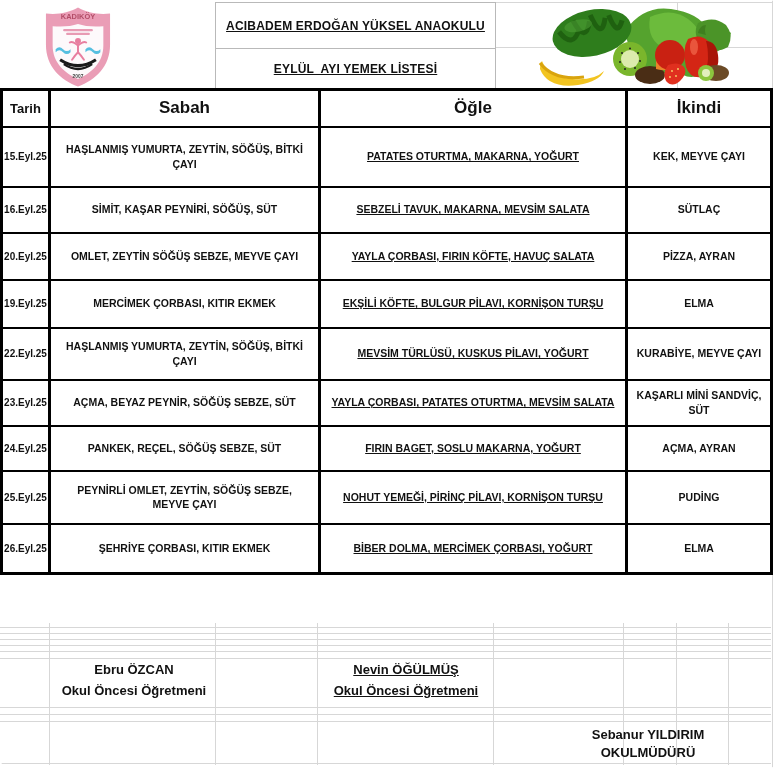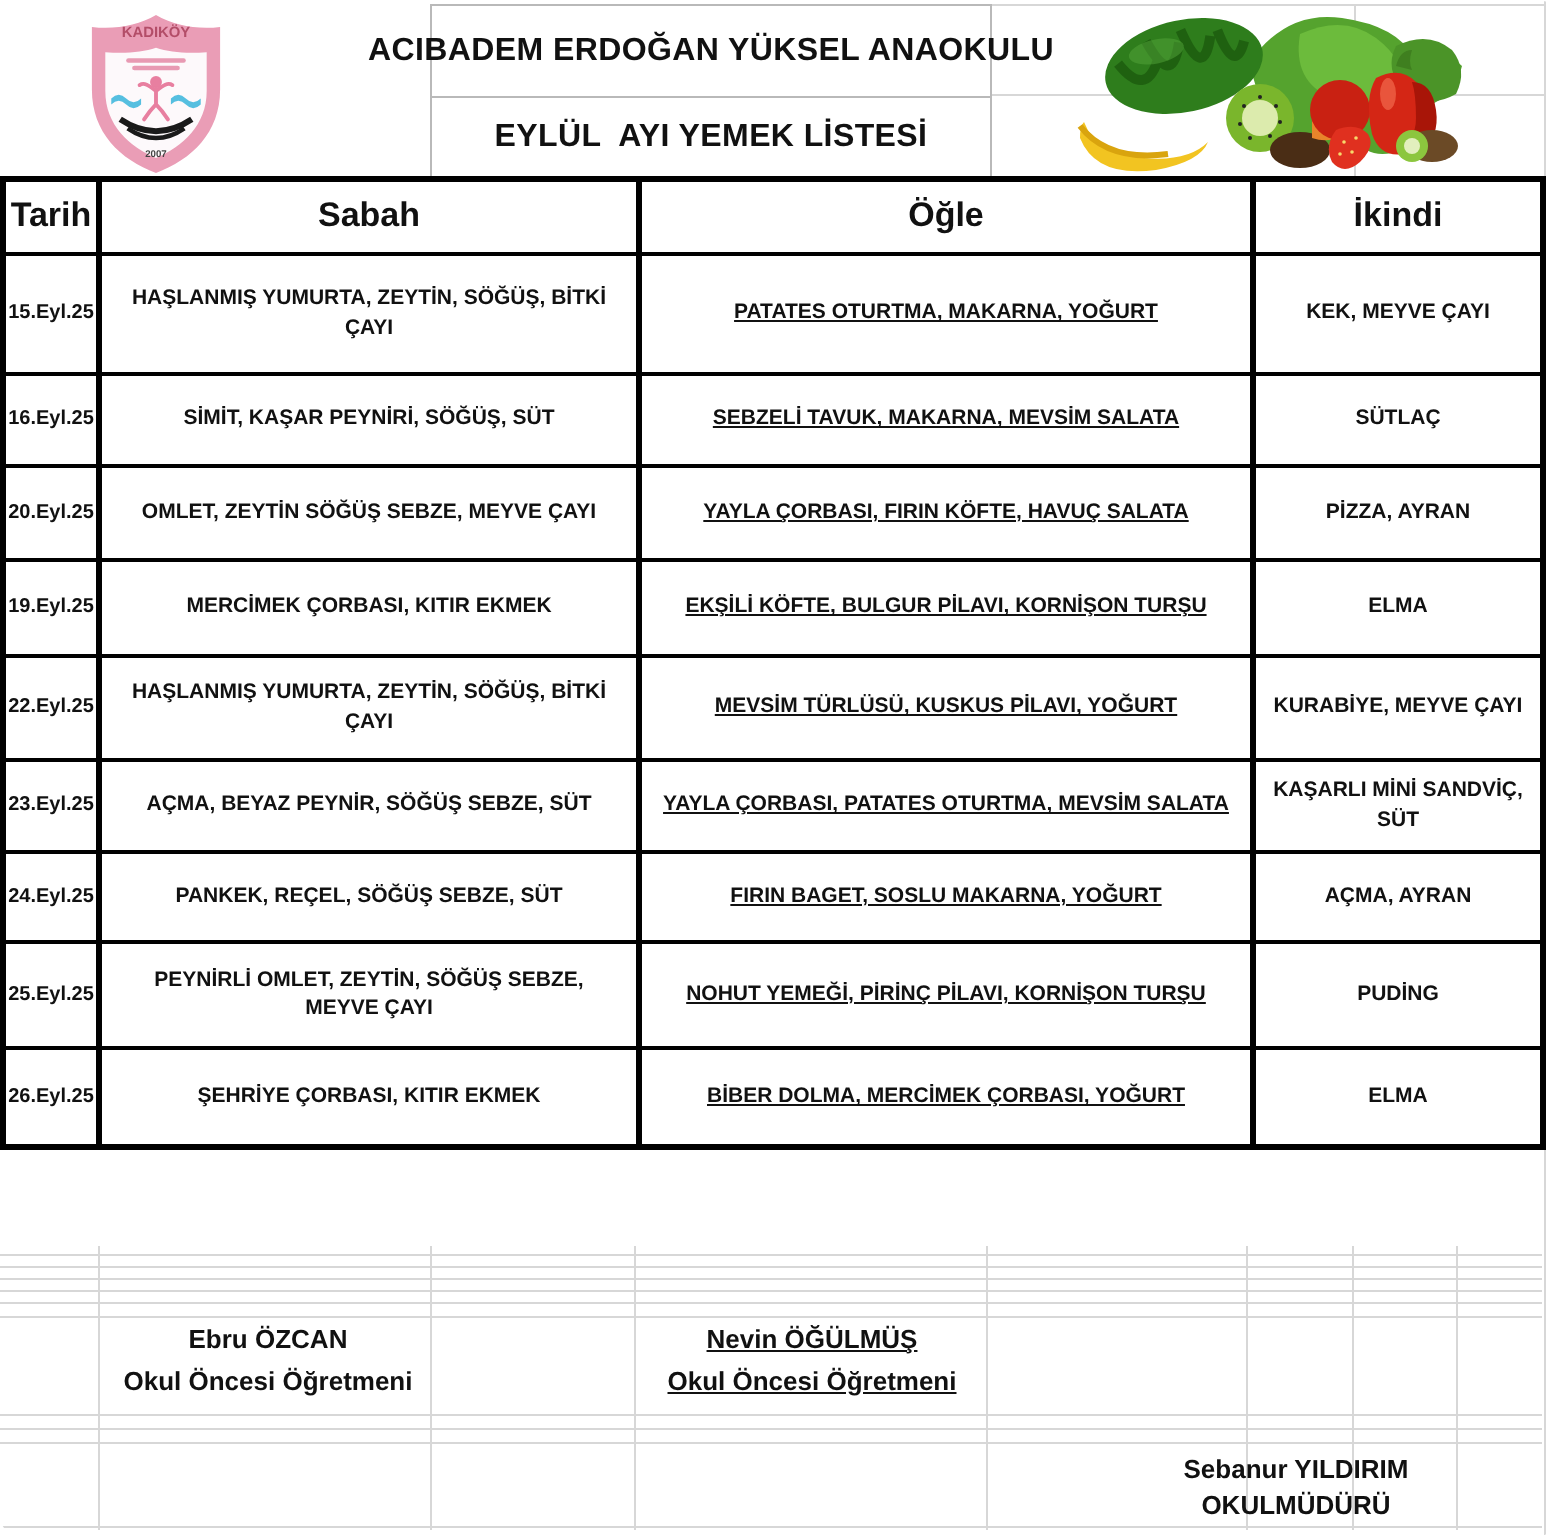--- a/index.html
+++ b/index.html
@@ -16,34 +16,34 @@
   .vline,.hline{position:absolute;background:var(--grid);}
   .vline{width:1px;}
   .hline{height:1px;}
 
   
   .logo-wrap{position:absolute;left:32px;top:6px;width:92px;height:82px;}
   .title-box{position:absolute;left:215px;top:2px;width:281px;height:86px;
              border-left:1px solid var(--grid-dark);border-right:1px solid var(--grid-dark);
              border-top:1px solid var(--grid-dark);}
   .title-cell{height:45px;display:flex;align-items:center;justify-content:center;
-              font-weight:bold;font-size:16px;letter-spacing:.2px;white-space:pre;}
+              font-weight:bold;font-size:12px;letter-spacing:.2px;white-space:pre;text-decoration:underline;}
   .title-cell.second{height:41px;border-top:1px solid var(--grid-dark);}
   .fruit-wrap{position:absolute;left:530px;top:3px;width:205px;height:84px;}
 
   
   table.menu{position:absolute;left:0;top:88px;width:770px;border-collapse:collapse;
              table-layout:fixed;background:#fff;}
   table.menu{border:3px solid #000;}
   table.menu th,table.menu td{
       border-top:2px solid #000;border-bottom:2px solid #000;
       border-left:3px solid #000;border-right:3px solid #000;
       text-align:center;vertical-align:middle;font-weight:bold;background:#fff;}
   th.hdr{font-size:17px;}
-  th.hdr-tarih{font-size:17px;}
+  th.hdr-tarih{font-size:13px;}
   td.date{font-size:10px;padding:16px 1px;}
   td.meal{font-size:10.5px;line-height:1.35;}
   td.meal-sabah{padding:0 12px;}
   td.meal-ogle{padding:0 10px;text-decoration:underline;}
   td.meal-ikindi{padding:0 6px;}
 
   
   .sig{position:absolute;width:220px;text-align:center;font-weight:bold;font-size:13px;line-height:21px;}
   .sig-right{line-height:18px;}
 </style>

